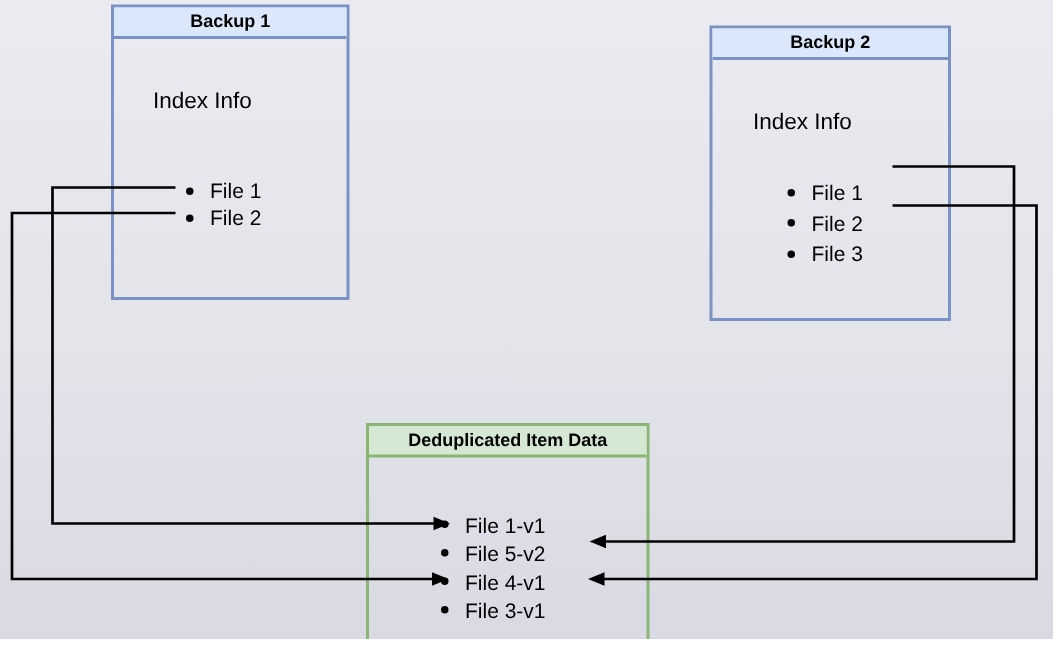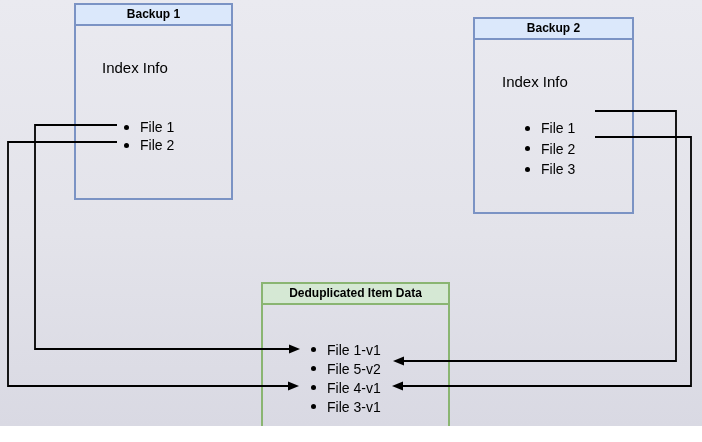--- a/index.html
+++ b/index.html
@@ -46,21 +46,21 @@
   }
   ul.file-list li { display: flex; align-items: center; height: var(--row, 18px); }
   ul.file-list .dot {
     width: 5px; height: 5px; border-radius: 50%;
     background: var(--text);
     margin-right: 11px;
     flex: none;
   }
   #backup1 { left: 74px; top: 3px;  width: 159px; height: 197px; }
   #backup2 { left: 473px; top: 17px; width: 161px; height: 197px; }
-  #dedup   { left: 261px; top: 282px; width: 189px; height: 157px; }
+  #dedup   { left: 244px; top: 282px; width: 189px; height: 157px; }
   #backup1 .subtitle { left: 26px; top: 54px; }
   #backup2 .subtitle { left: 27px; top: 54px; }
   #backup1 ul { left: 48px; top: 113px; --row: 18px; }
   #backup2 ul { left: 50px; top: 99px;  --row: 20.5px; }
   #dedup   ul { left: 48px; top: 56px;  --row: 19px; }
   svg.edges {
     position: absolute;
     left: 0; top: 0;
     pointer-events: none;
   }

